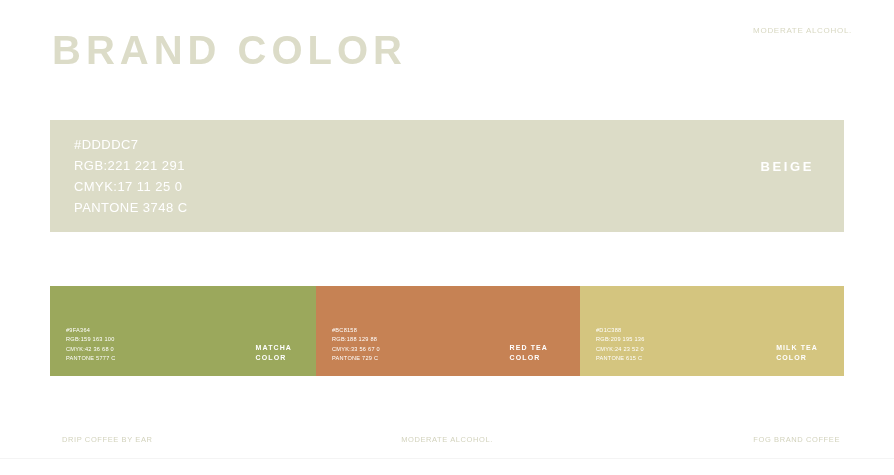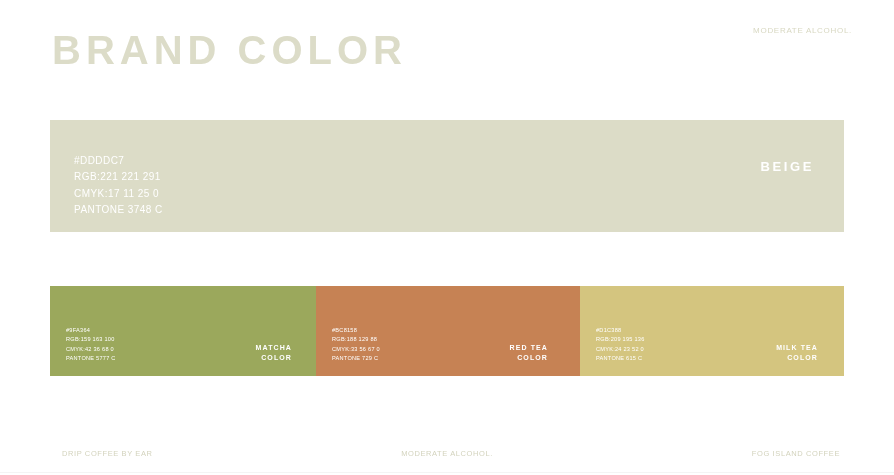--- a/index.html
+++ b/index.html
@@ -66,35 +66,35 @@
     white-space: nowrap;
   }
   .swatch-specs .spec-line {
     display: block;
   }
   .swatch-name {
     position: absolute;
     font-weight: bold;
     color: #ffffff;
     white-space: pre-line;
-    text-align: right;
+    text-align: left;
   }
 
   
   .swatch-beige {
     left: 50px;
     top: 120px;
     width: 794px;
     height: 112px;
     background: #dcdcc7;
   }
   .swatch-beige .swatch-specs {
     left: 24px;
     bottom: 14px;
-    font-size: 10px;
+    font-size: 13px;
     letter-spacing: 0.45px;
     color: #ffffff;
   }
   .swatch-beige .swatch-name {
     right: 30px;
     bottom: 58px;
     font-size: 13px;
     letter-spacing: 2.6px;
     line-height: 15px;
   }
@@ -139,21 +139,21 @@
     width: 264px;
     height: 90px;
     background: #d4c57f;
   }
   .swatch-milktea .swatch-name { right: 26px; }
 
   
   .footer {
     position: absolute;
     left: 0;
-    bottom: 2px;
+    bottom: 16px;
     width: 894px;
     height: 24px;
   }
   .footer-item {
     position: absolute;
     font-size: 7.5px;
     letter-spacing: 0.6px;
     color: #d3d3bd;
     white-space: nowrap;
     top: 0;
@@ -220,17 +220,17 @@
       <span class="spec-line">CMYK:24 23 52 0</span>
       <span class="spec-line">PANTONE 615 C</span>
     </div>
     <div class="swatch-name">MILK TEA
 COLOR</div>
   </div>
 
   <div class="footer">
     <div class="footer-item footer-left">DRIP COFFEE BY EAR</div>
     <div class="footer-item footer-center">MODERATE ALCOHOL.</div>
-    <div class="footer-item footer-right">FOG ISLAND COFFEE</div>
+    <div class="footer-item footer-right">FOG BRAND COFFEE</div>
     <div class="footer-rule"></div>
   </div>
 
 </div>
 
 </body></html>

